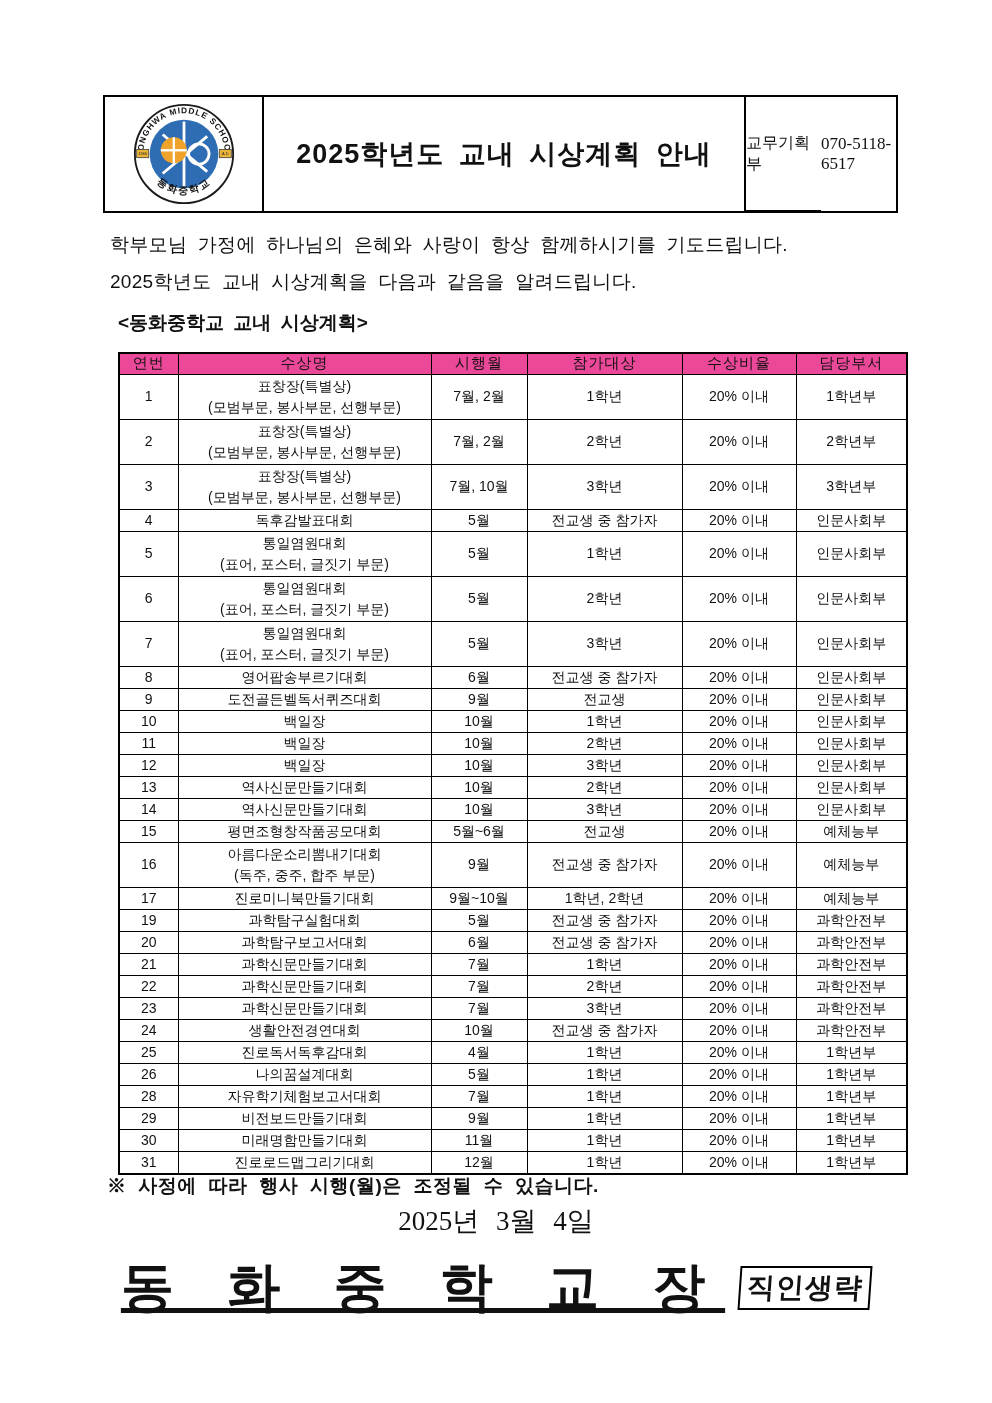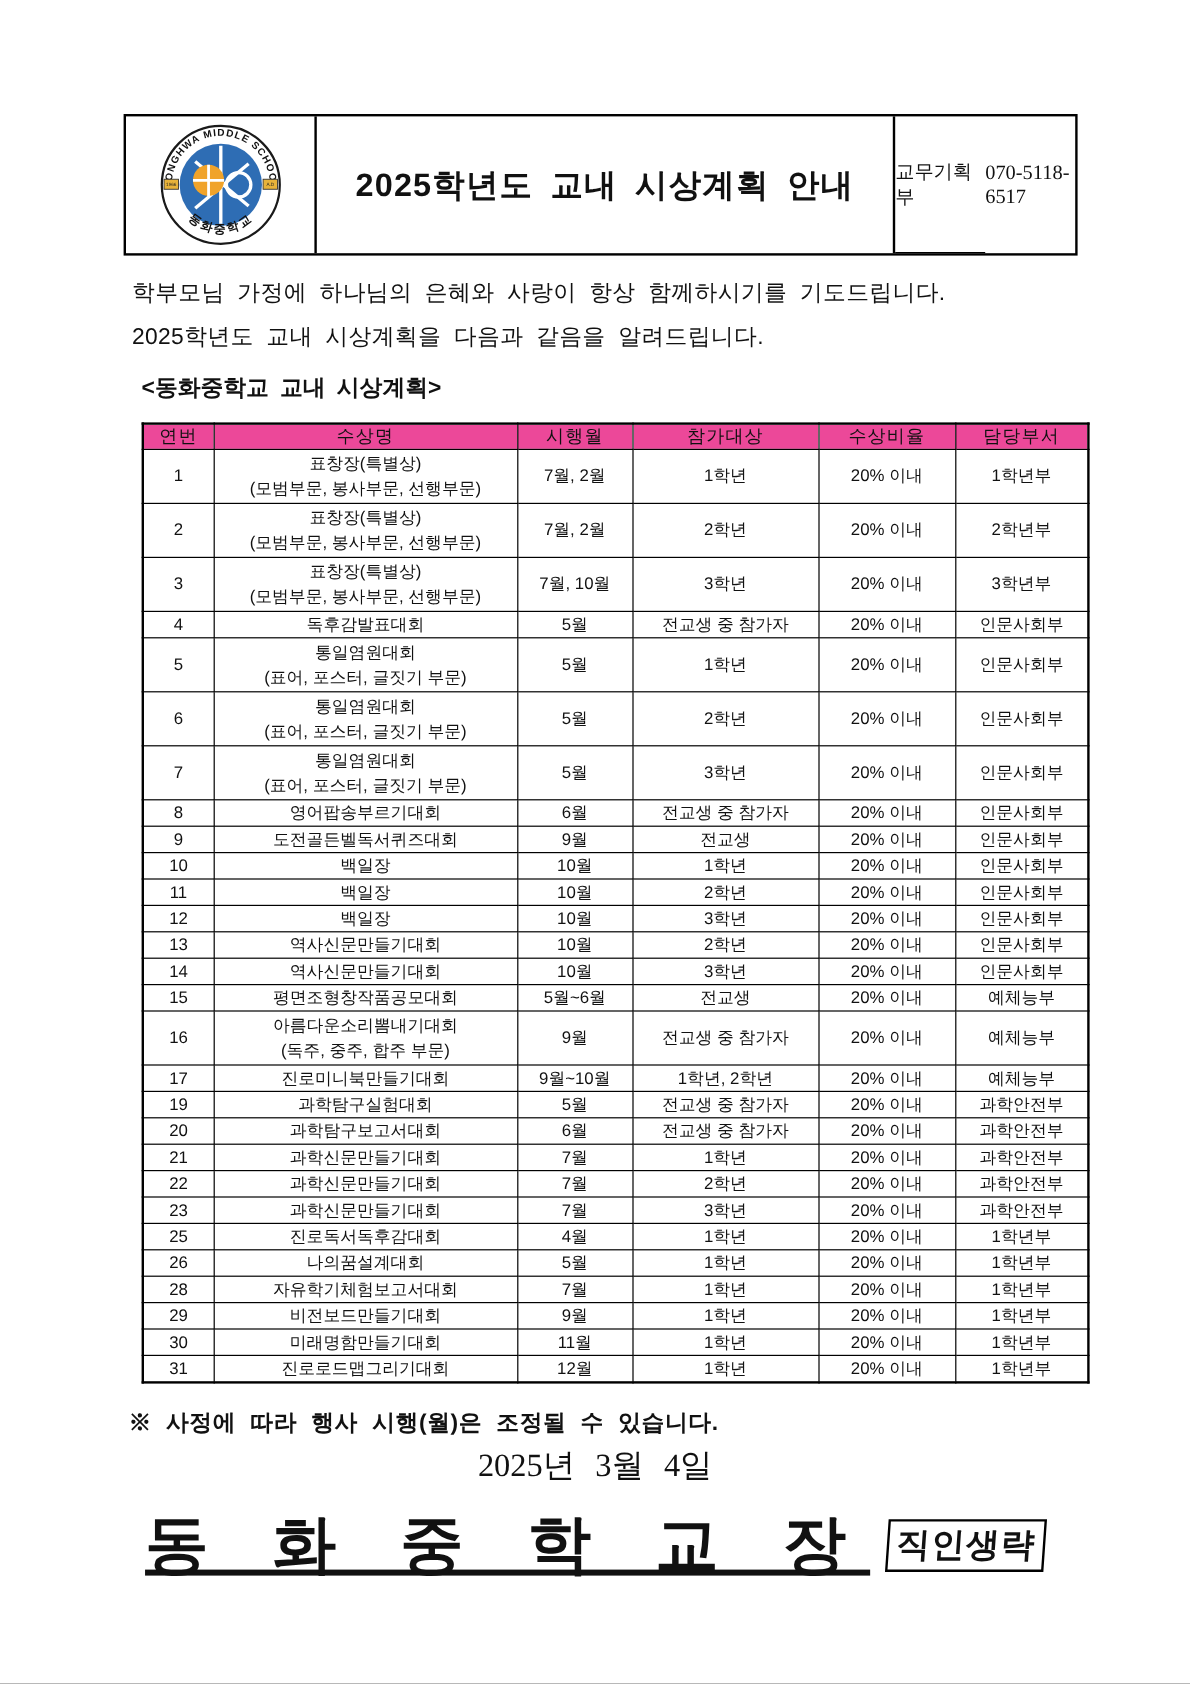--- a/index.html
+++ b/index.html
@@ -374,20 +374,30 @@
           <td>23</td>
           <td>
             <div>과학신문만들기대회</div>
           </td>
           <td>7월</td>
           <td>3학년</td>
           <td>20% 이내</td>
           <td>과학안전부</td>
         </tr>
         <tr>
+          <td>24</td>
+          <td>
+            <div>생활안전경연대회</div>
+          </td>
+          <td>10월</td>
+          <td>전교생 중 참가자</td>
+          <td>20% 이내</td>
+          <td>과학안전부</td>
+        </tr>
+        <tr>
           <td>25</td>
           <td>
             <div>진로독서독후감대회</div>
           </td>
           <td>4월</td>
           <td>1학년</td>
           <td>20% 이내</td>
           <td>1학년부</td>
         </tr>
         <tr>

